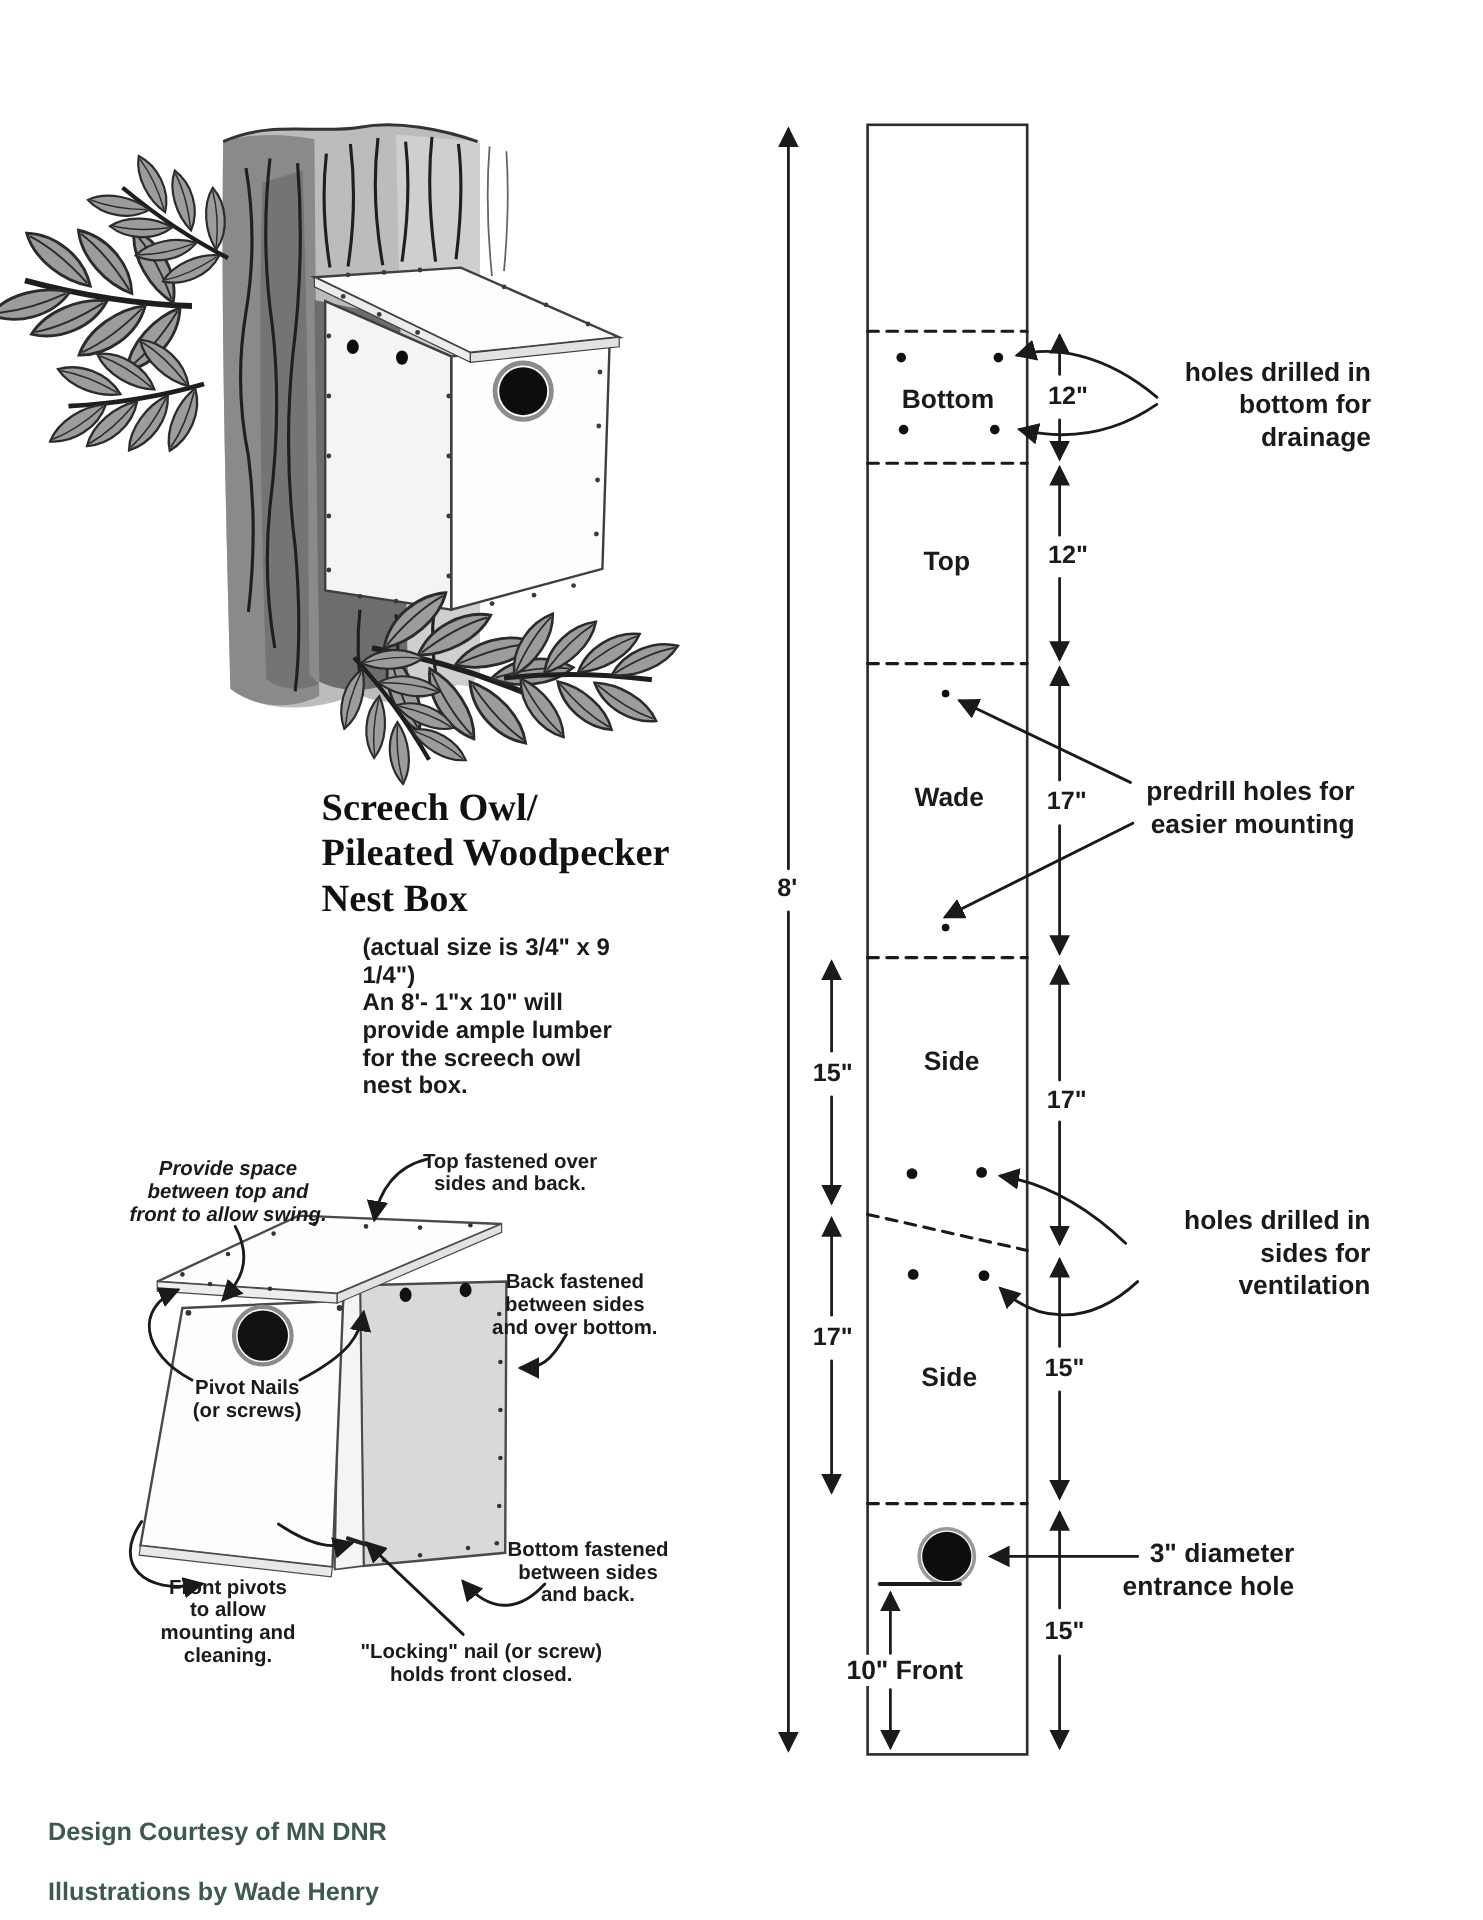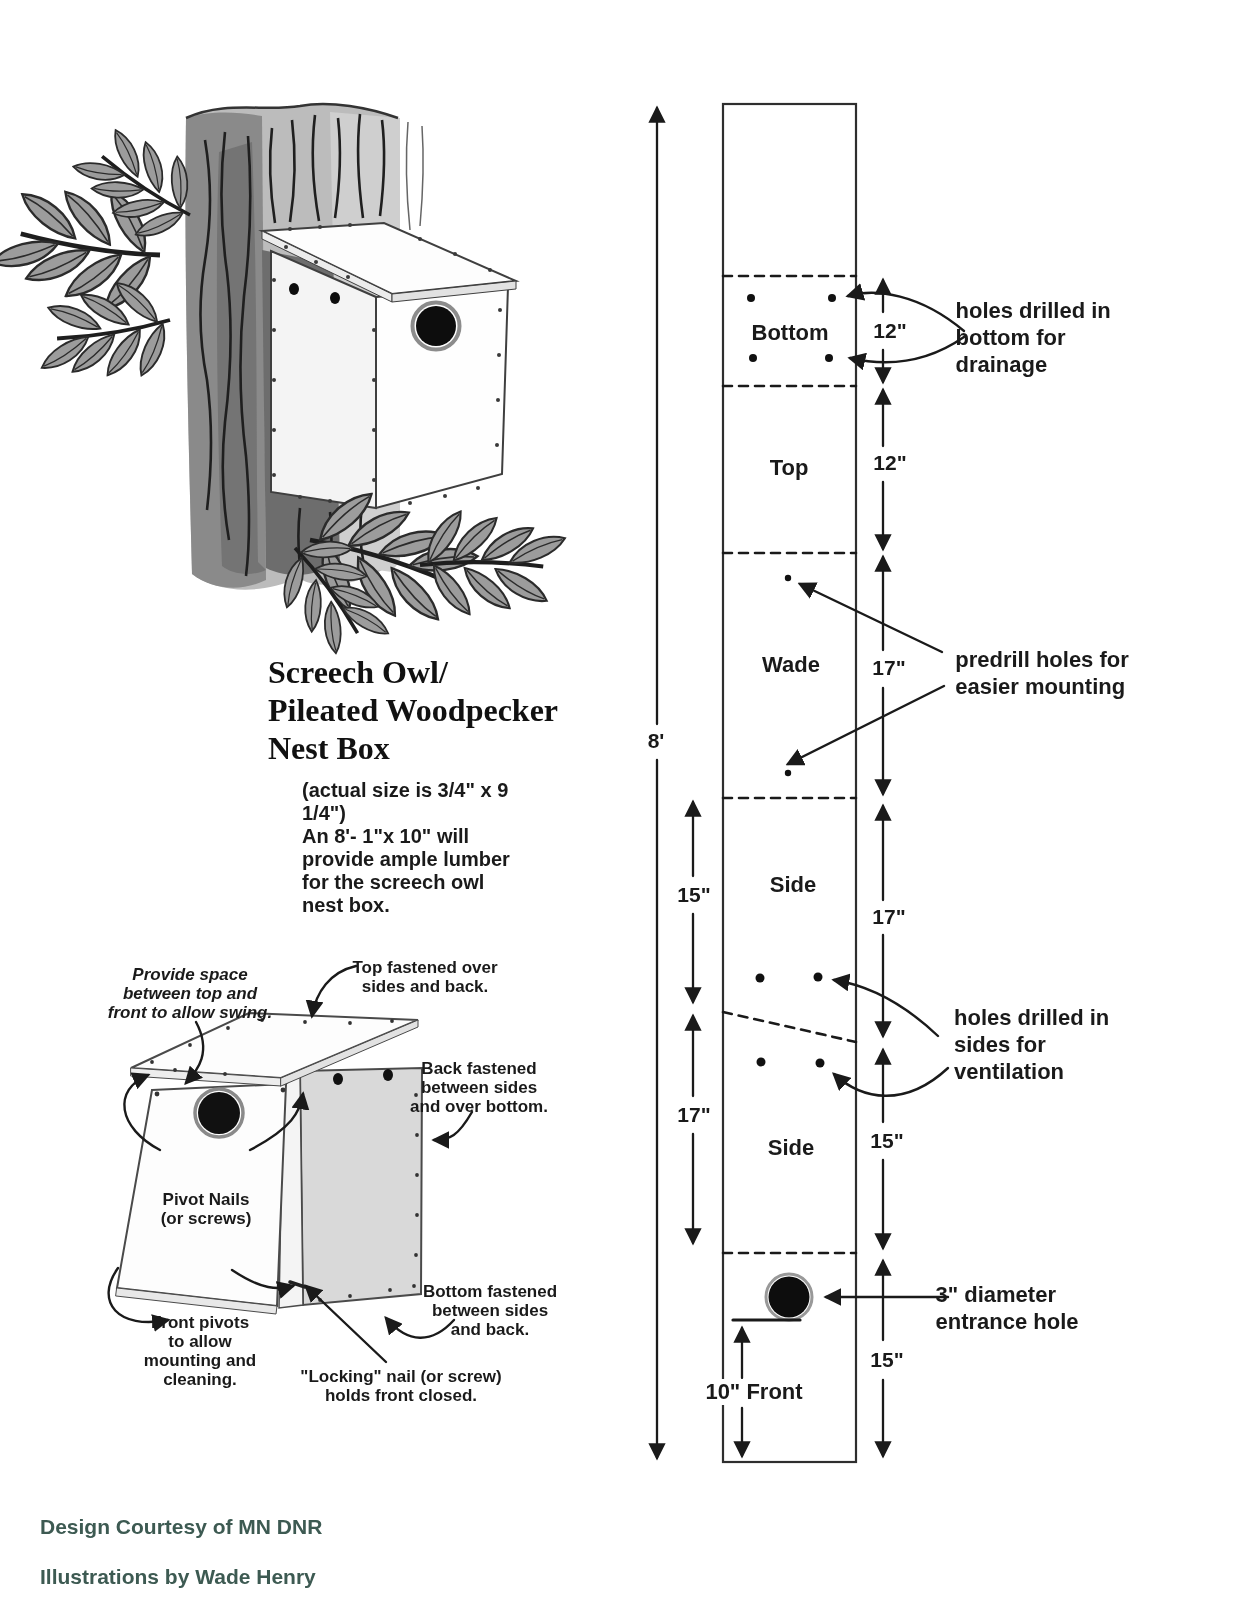--- a/index.html
+++ b/index.html
@@ -7,21 +7,21 @@
     position:relative;width:1236px;height:1600px;background:#ffffff;
     font-family:"Liberation Sans",sans-serif;overflow:hidden;margin:0 auto;
   }
   .art{position:absolute;left:0;top:0;}
   .txt{position:absolute;color:#1a1a1a;white-space:pre-line;font-weight:bold;}
   .ctr{transform:translate(-50%,-50%);text-align:left;}
   .title{font-family:"Liberation Serif",serif;font-size:32px;line-height:38px;color:#111;}
   .notes{font-size:20px;font-weight:bold;line-height:23px;}
   .seclabel{font-size:22px;font-weight:bold;background:#fff;padding:0 3px;}
   .dim{font-size:21px;font-weight:bold;background:#fff;padding:0 2px;}
-  .callout{font-size:22px;font-weight:bold;line-height:27px;text-align:left;}
+  .callout{font-size:22px;font-weight:bold;line-height:27px;text-align:right;}
   .ann{font-size:17px;font-weight:bold;line-height:19px;text-align:center;}
   .footer{font-size:21px;font-weight:bold;line-height:25px;}
 </style>
 </head>
 <body>
 
 <div class="page">
 
 <svg class="art" width="1236" height="1600" viewBox="0 0 1236 1600">
   <defs>
@@ -289,23 +289,23 @@
 entrance hole</div>
 
   <div class="txt ann ctr" style="left:190px;top:993px;font-style:italic;">Provide space
 between top and
 front to allow swing.</div>
   <div class="txt ann ctr" style="left:425px;top:977px;">Top fastened over
 sides and back.</div>
   <div class="txt ann ctr" style="left:479px;top:1087px;">Back fastened
 between sides
 and over bottom.</div>
-  <div class="txt ann ctr" style="left:206px;top:1166px;margin-top:43px;">Pivot Nails
+  <div class="txt ann ctr" style="left:206px;top:1166px;">Pivot Nails
 (or screws)</div>
-  <div class="txt ann ctr" style="left:200px;top:1351px;">Front pivots
+  <div class="txt ann ctr" style="left:190px;top:1351px;">Front pivots
 to allow
 mounting and
 cleaning.</div>
   <div class="txt ann ctr" style="left:401px;top:1386px;">"Locking" nail (or screw)
 holds front closed.</div>
   <div class="txt ann ctr" style="left:490px;top:1310px;">Bottom fastened
 between sides
 and back.</div>
 
   <div class="txt footer" style="left: 40px; top: 1489px; color: rgb(61, 90, 82);">

